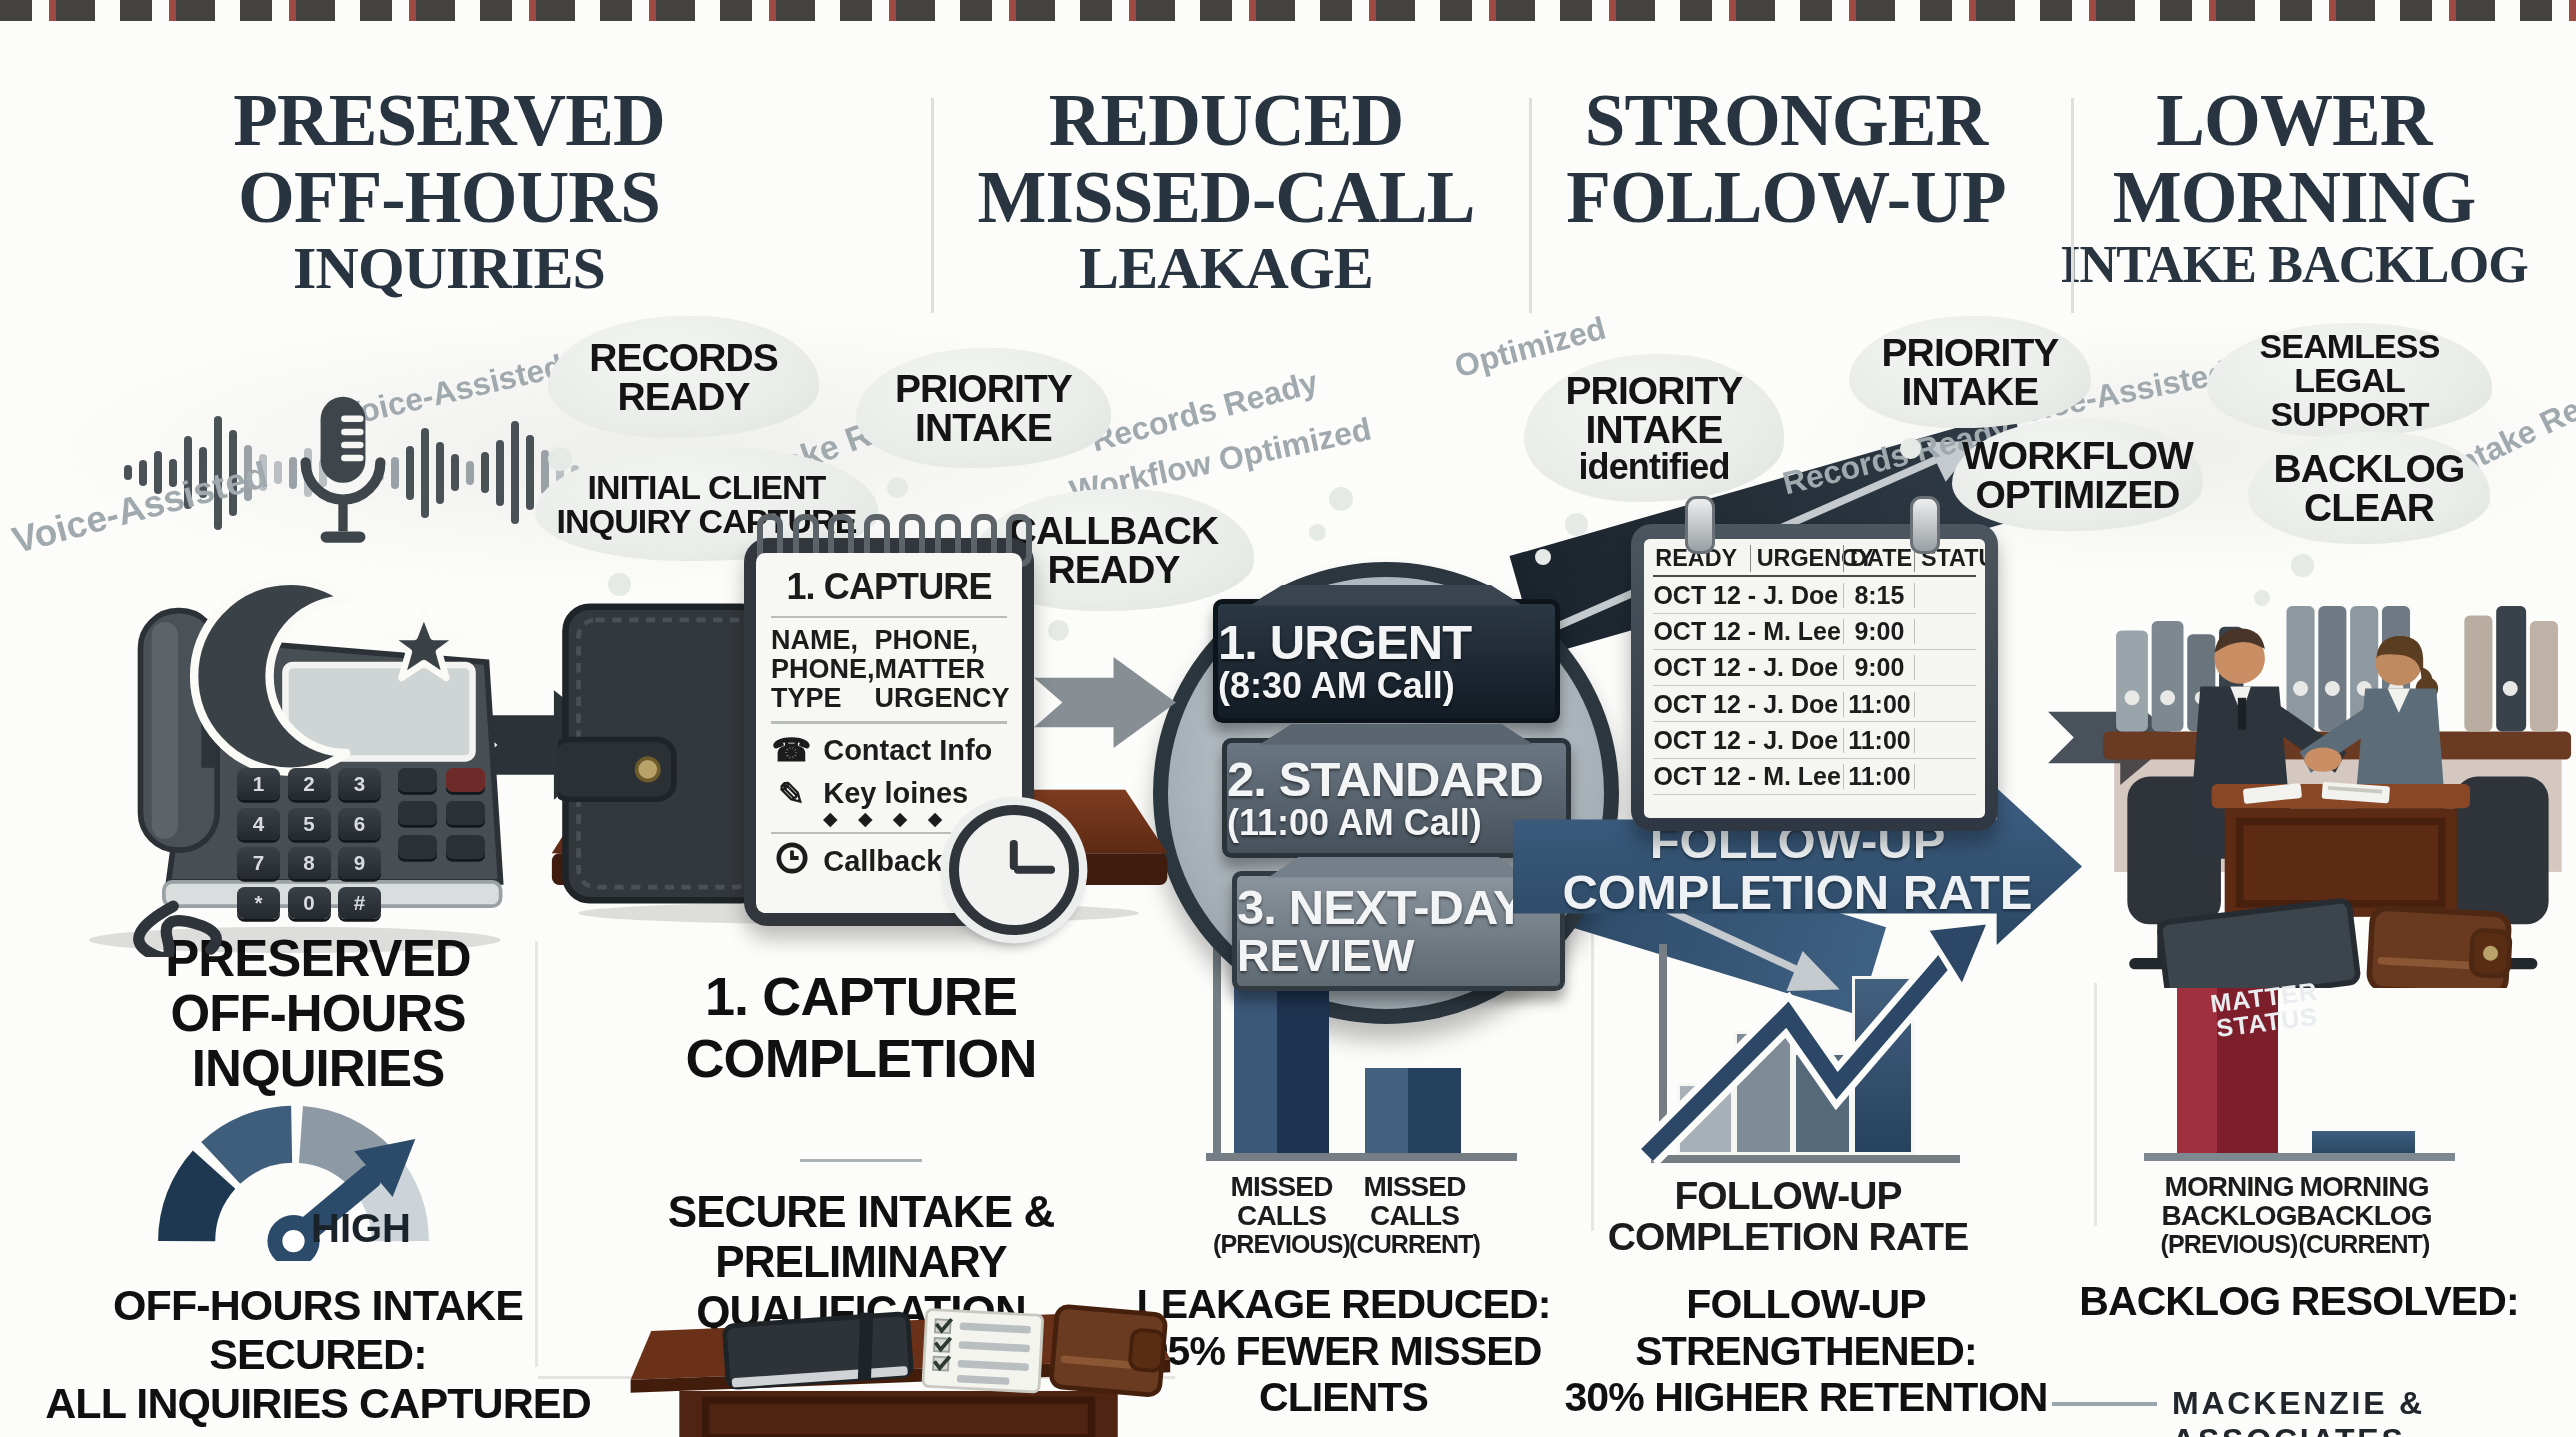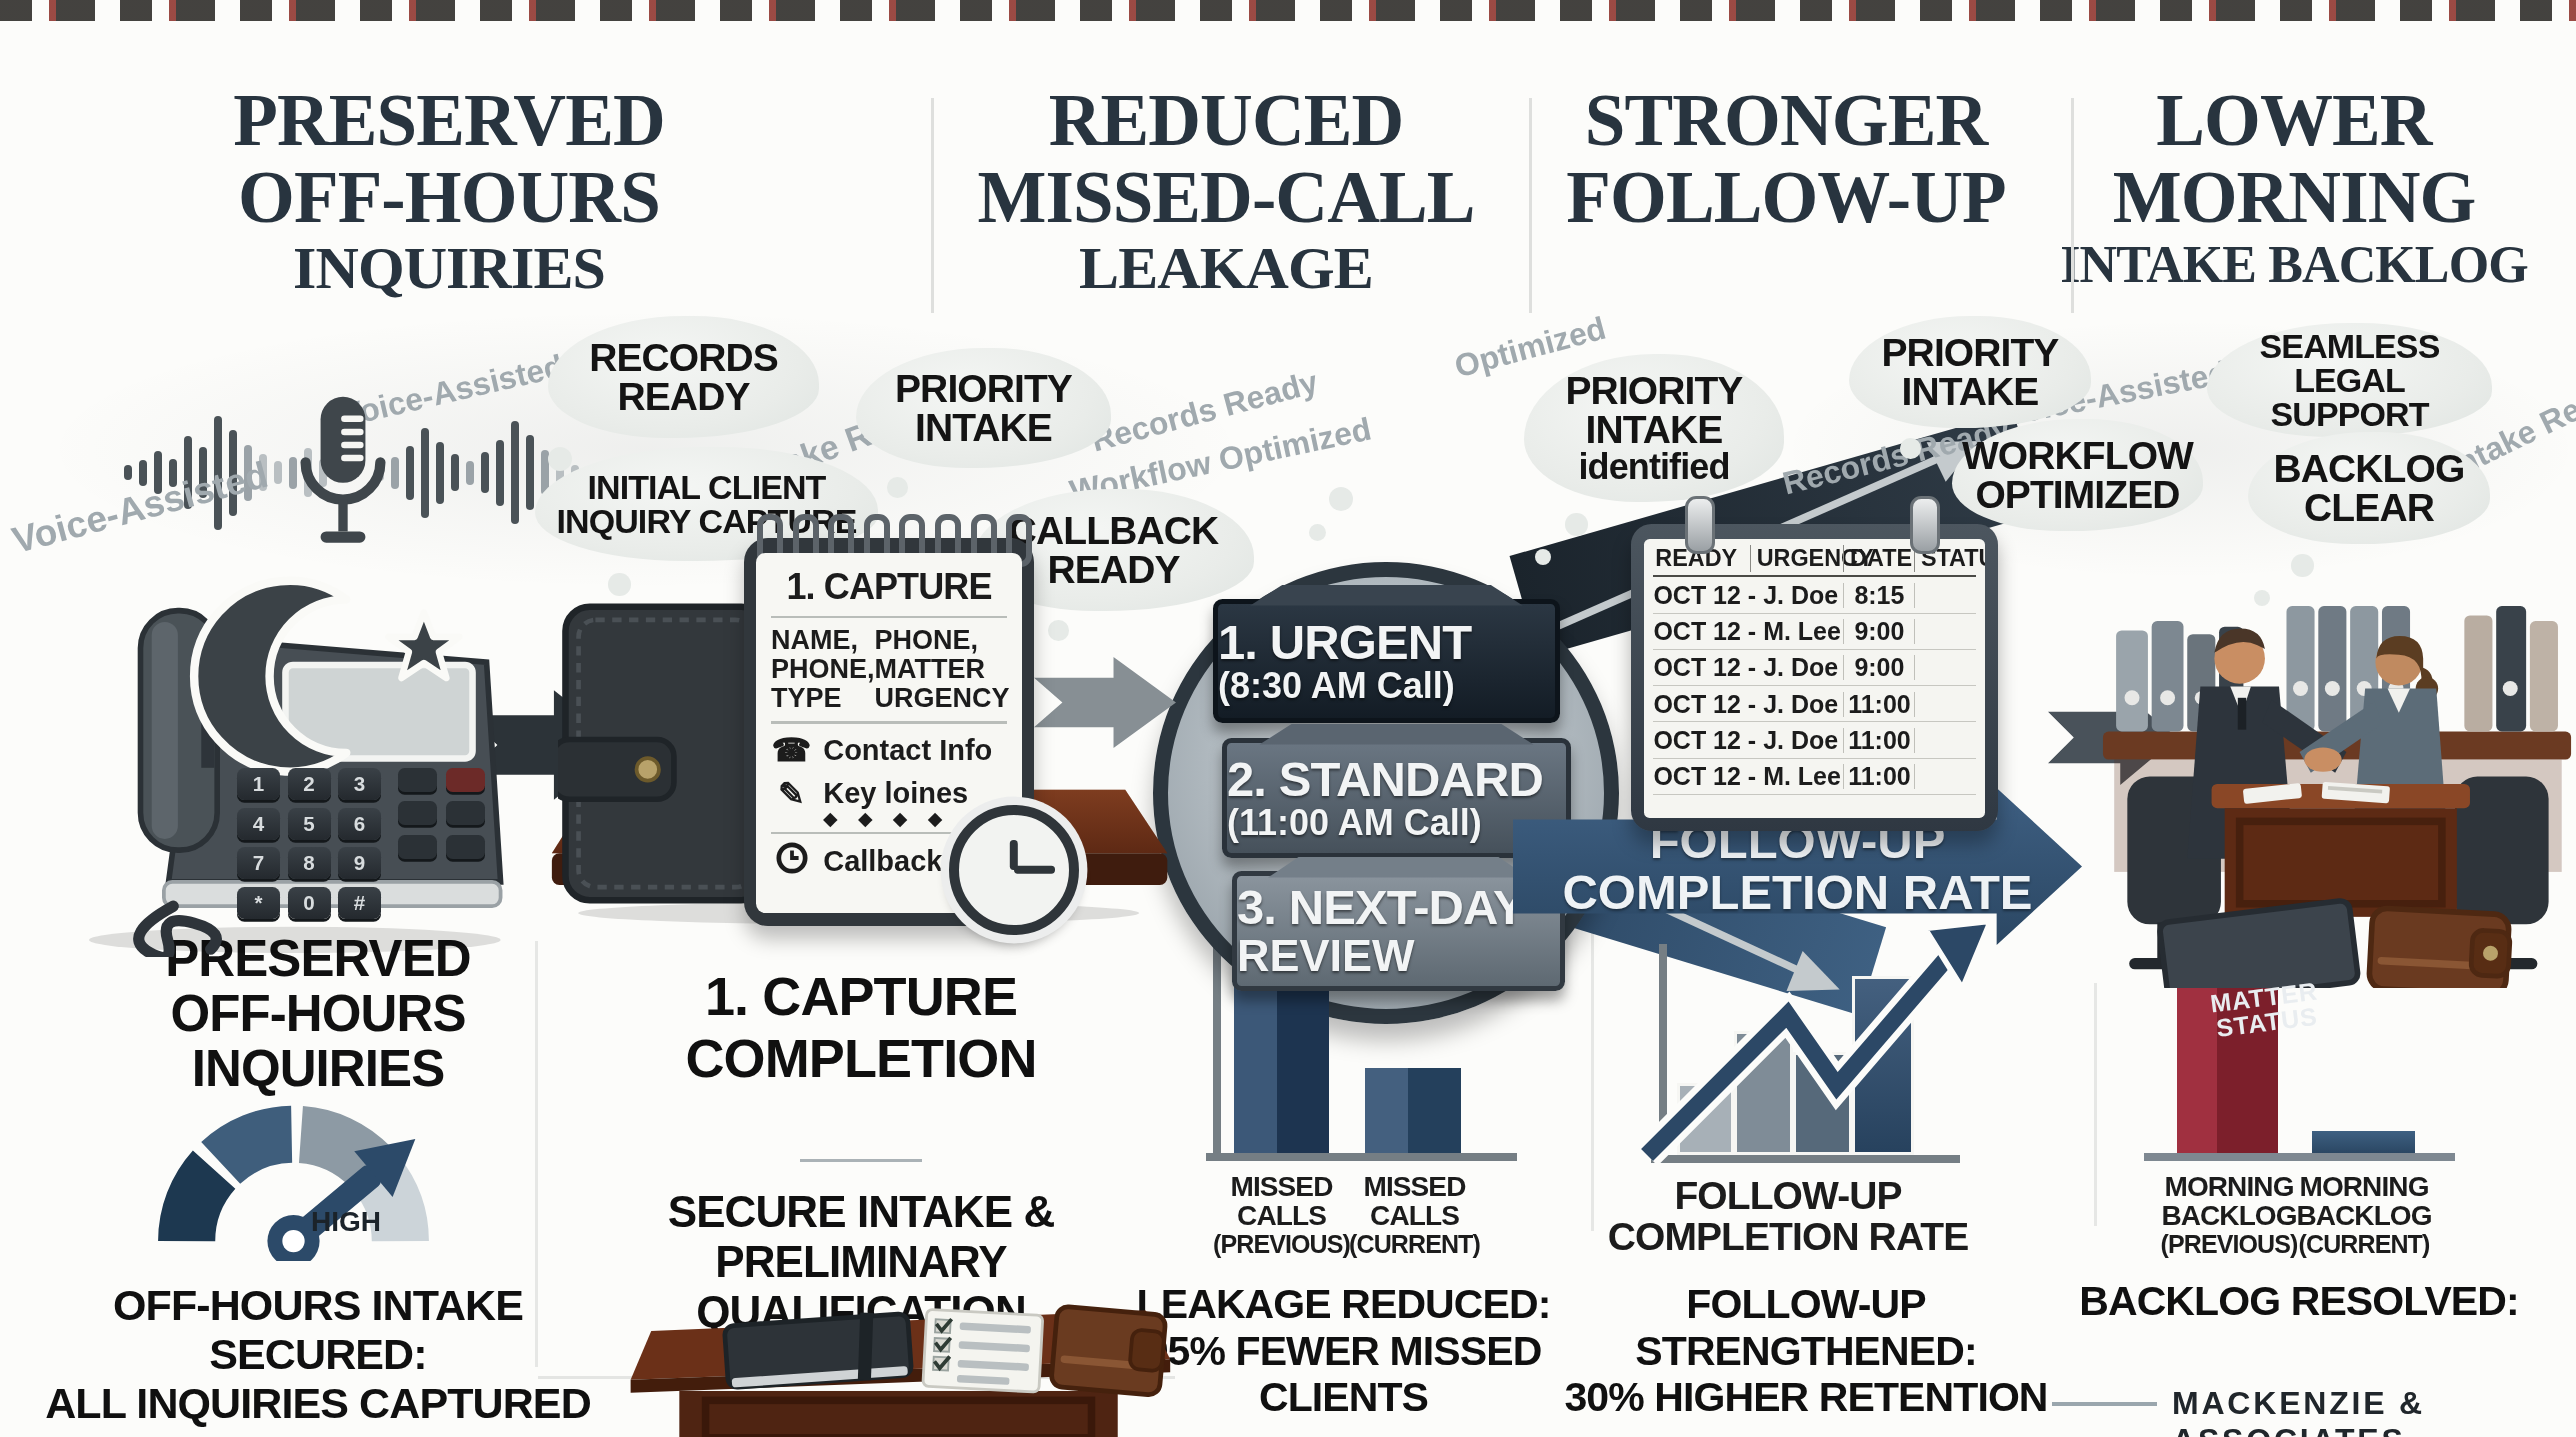--- a/index.html
+++ b/index.html
@@ -269,21 +269,21 @@
       <path d="M 6 -85.8 A 86 86 0 0 1 61.9 -59.7" fill="none" stroke="#8d9aa4" stroke-width="46"></path>
       <path d="M 66.8 -54.1 A 86 86 0 0 1 86 0" fill="none" stroke="#ccd4d9" stroke-width="46"></path>
       <g transform="rotate(-40)">
         <rect x="6" y="-10" width="80" height="20" rx="5" fill="#2c4a69"></rect>
         <polygon points="84,-24 128,0 84,24" fill="#2c4a69"></polygon>
       </g>
       <circle cx="0" cy="0" r="21" fill="#2c4a69"></circle>
       <circle cx="0" cy="0" r="9" fill="#ffffff"></circle>
     </svg>
   </span>
-  <div class="abs" style="left:311px;top:1206px;font-weight:700;font-size:28px;color:#1b232a;z-index:4;">HIGH</div>
+  <div class="abs" style="left:311px;top:1206px;font-weight:700;font-size:40px;color:#1b232a;z-index:4;">HIGH</div>
 
   <div class="abs caption" style="left:14px;top:1281px;width:608px;">
     <span class="cl">OFF-HOURS INTAKE SECURED:</span>
     <span class="cl">ALL INQUIRIES CAPTURED</span>
   </div>
 
   <div class="abs" style="left:550px;top:782px;width:622px;height:150px;z-index:4;">
     <svg width="622" height="150" viewBox="0 0 665 160">
       <polygon points="45,8 615,8 660,76 2,76" fill="#6b3018"></polygon>
       <polygon points="45,8 615,8 660,76 2,76" fill="url(#wg)" opacity=".4"></polygon>

